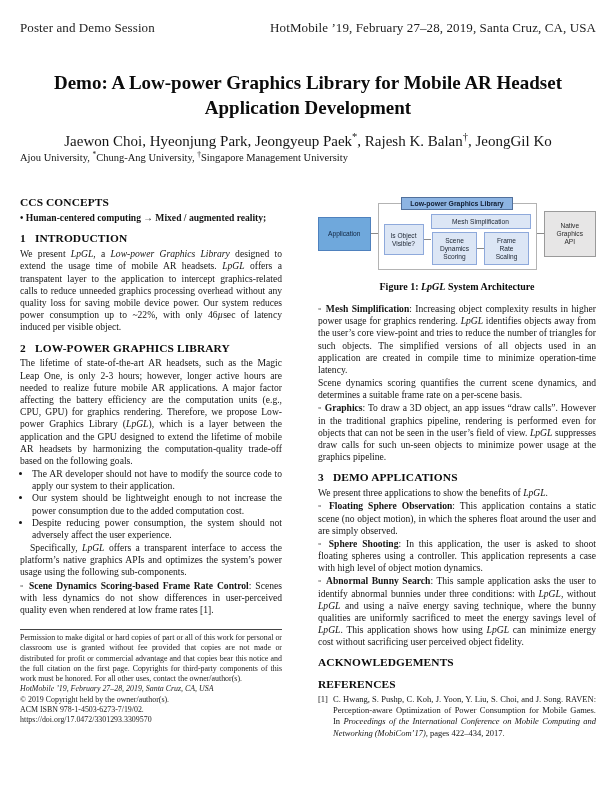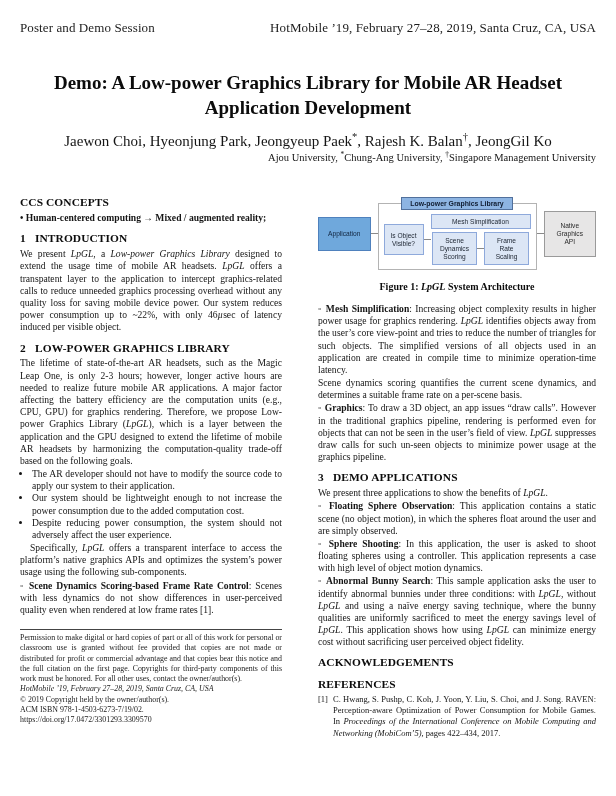--- a/index.html
+++ b/index.html
@@ -6,21 +6,21 @@
   body{width:616px;height:796px;overflow:hidden;color:#151515;
        font-family:"Liberation Serif",serif;-webkit-font-smoothing:antialiased;}
   .page{box-sizing:border-box;width:616px;height:796px;padding:20px 20px 0 20px;position:relative;}
 
   .running-header{display:flex;justify-content:space-between;align-items:baseline;
        font-size:13px;color:#1c1c1c;letter-spacing:.1px;}
 
   .paper-title{font-size:19px;font-weight:bold;text-align:center;line-height:1.32;
        margin:34px 28px 13px 28px;color:#0c0c0c;}
   .authors-line{text-align:center;font-size:15px;margin:0 10px;}
-  .affils-line{text-align:right;font-size:10.5px;margin-top:2px;}
+  .affils-line{text-align:left;font-size:10.5px;margin-top:2px;}
   sup{font-size:70%;line-height:0;}
 
   .cols{display:flex;gap:36px;margin-top:25px;}
   .col{width:278px;font-size:9.6px;line-height:1.27;text-align:justify;
        text-justify:inter-word;hyphens:auto;}
 
   .sec-head{font-weight:bold;font-size:11.4px;margin:7px 0 2.5px 0;text-align:left;
        letter-spacing:.1px;color:#0c0c0c;}
   .sec-num{display:inline-block;width:15px;}
   .body-p{margin:0 0 1px 0;}
@@ -142,19 +142,19 @@
           <p class="body-p">◦ <b>Graphics</b>: To draw a 3D object, an app issues “draw calls”. However in the traditional graphics pipeline, rendering is performed even for objects that can not be seen in the user’s field of view. <i>LpGL</i> suppresses draw calls for such un-seen objects to minimize power usage at the graphics pipeline.</p>
           <div class="sec-head"><span class="sec-num">3</span>DEMO APPLICATIONS</div>
           <p class="body-p">We present three applications to show the benefits of <i>LpGL</i>.</p>
           <p class="body-p">◦ <b>Floating Sphere Observation</b>: This application contains a static scene (no object motion), in which the spheres float around the user and are simply observed.</p>
           <p class="body-p">◦ <b>Sphere Shooting</b>: In this application, the user is asked to shoot floating spheres using a controller. This application represents a case with high level of object motion dynamics.</p>
           <p class="body-p">◦ <b>Abnormal Bunny Search</b>: This sample application asks the user to identify abnormal bunnies under three conditions: with <i>LpGL</i>, without <i>LpGL</i> and using a naïve energy saving technique, where the bunny qualities are uniformly sacrificed to meet the energy savings level of <i>LpGL</i>. This application shows how using <i>LpGL</i> can minimize energy cost without sacrificing user perceived object fidelity.</p>
           <div class="sec-head">ACKNOWLEDGEMENTS</div>
           <div class="sec-head">REFERENCES</div>
           <div class="ref-item">
             <span class="ref-label">[1]</span>
-            <span class="ref-text">C. Hwang, S. Pushp, C. Koh, J. Yoon, Y. Liu, S. Choi, and J. Song. RAVEN: Perception-aware Optimization of Power Consumption for Mobile Games. In <i>Proceedings of the International Conference on Mobile Computing and Networking (MobiCom’5)</i>, pages 422–434, 2017.</span>
+            <span class="ref-text">C. Hwang, S. Pushp, C. Koh, J. Yoon, Y. Liu, S. Choi, and J. Song. RAVEN: Perception-aware Optimization of Power Consumption for Mobile Games. In <i>Proceedings of the International Conference on Mobile Computing and Networking (MobiCom’17)</i>, pages 422–434, 2017.</span>
           </div>
         </div>
     </div>
 
   </div>
 </div>
 
 </body></html>

